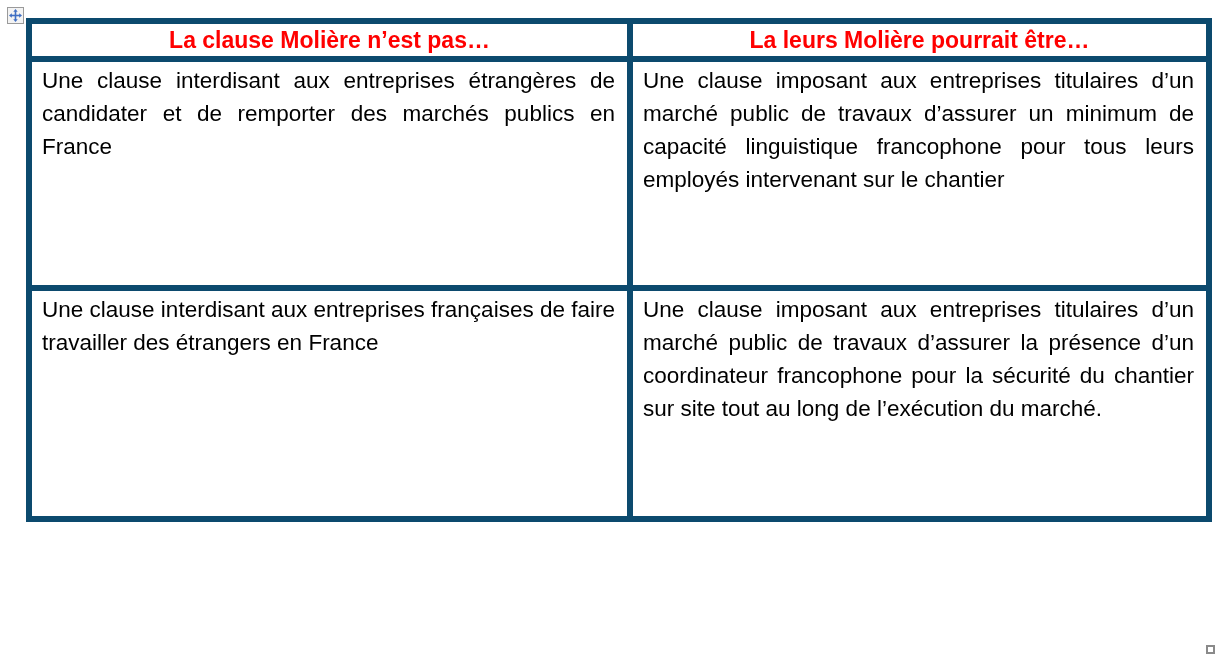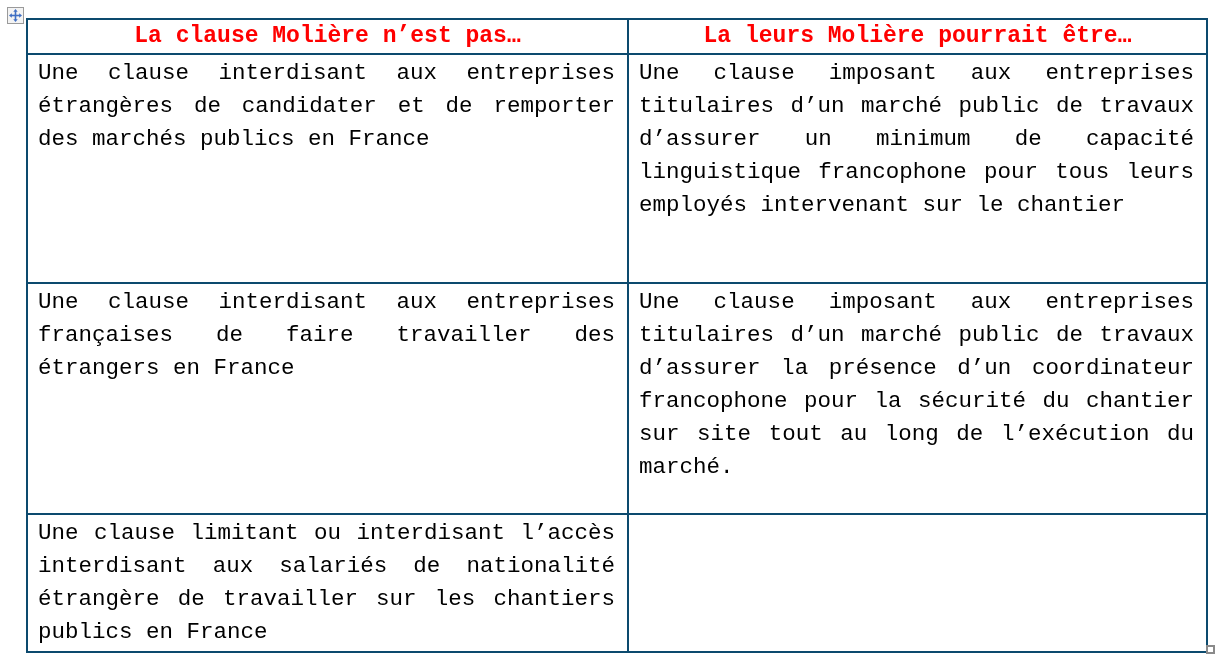--- a/index.html
+++ b/index.html
@@ -41,24 +41,23 @@
     position: absolute;
     left: 26px; top: 18px;
     border-collapse: collapse;
     table-layout: fixed;
     width: 1180px;
   }
   .moliere-table col.c-left  { width: 601px; }
   .moliere-table col.c-right { width: 579px; }
 
   .moliere-table th, .moliere-table td {
-    border: 2px solid #0c4a6e;
+    border: 6px solid #0c4a6e;
     vertical-align: top;
     overflow: hidden;
-    font-family: Liberation Mono, monospace;
   }
 
   th.hdr {
     height: 35px;
     color: #FF0000;
     font-weight: bold;
     font-size: 23px;
     line-height: 30px;
     text-align: center;
     padding: 1px 4px;
@@ -106,20 +105,16 @@
       <th class="hdr">La leurs Molière pourrait être…</th>
     </tr>
     <tr class="row-1">
       <td class="cell">Une clause interdisant aux entreprises étrangères de candidater et de remporter des marchés publics en France</td>
       <td class="cell">Une clause imposant aux entreprises titulaires d’un marché public de travaux d’assurer un minimum de capacité linguistique francophone pour tous leurs employés intervenant sur le chantier</td>
     </tr>
     <tr class="row-2">
       <td class="cell">Une clause interdisant aux entreprises françaises de faire travailler des étrangers en France</td>
       <td class="cell">Une clause imposant aux entreprises titulaires d’un marché public de travaux d’assurer la présence d’un coordinateur francophone pour la sécurité du chantier sur site tout au long de l’exécution du marché.</td>
     </tr>
-    <tr class="row-3">
-      <td class="cell">Une clause limitant ou interdisant l’accès interdisant aux salariés de nationalité étrangère de travailler sur les chantiers publics en France</td>
-      <td class="cell"></td>
-    </tr>
   </tbody>
 </table>
 
 <div class="resize-handle"></div>
 
 </body></html>

